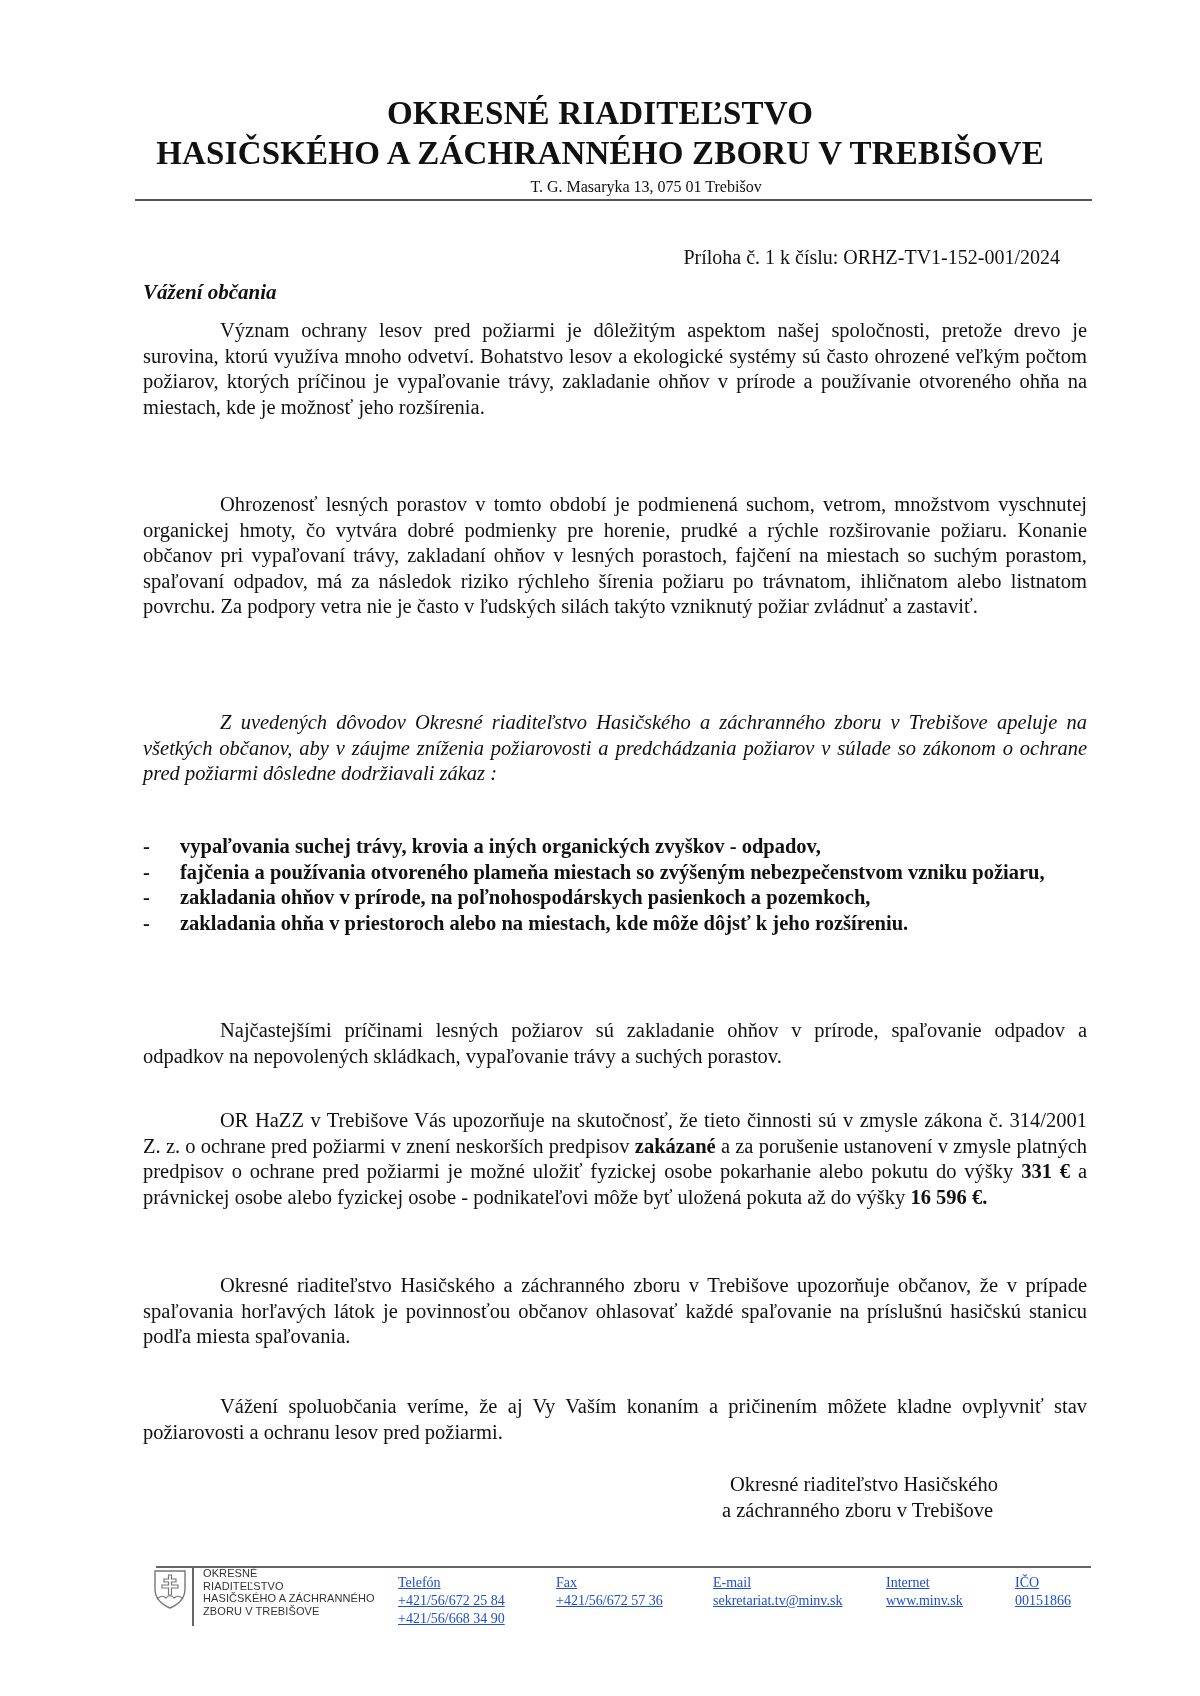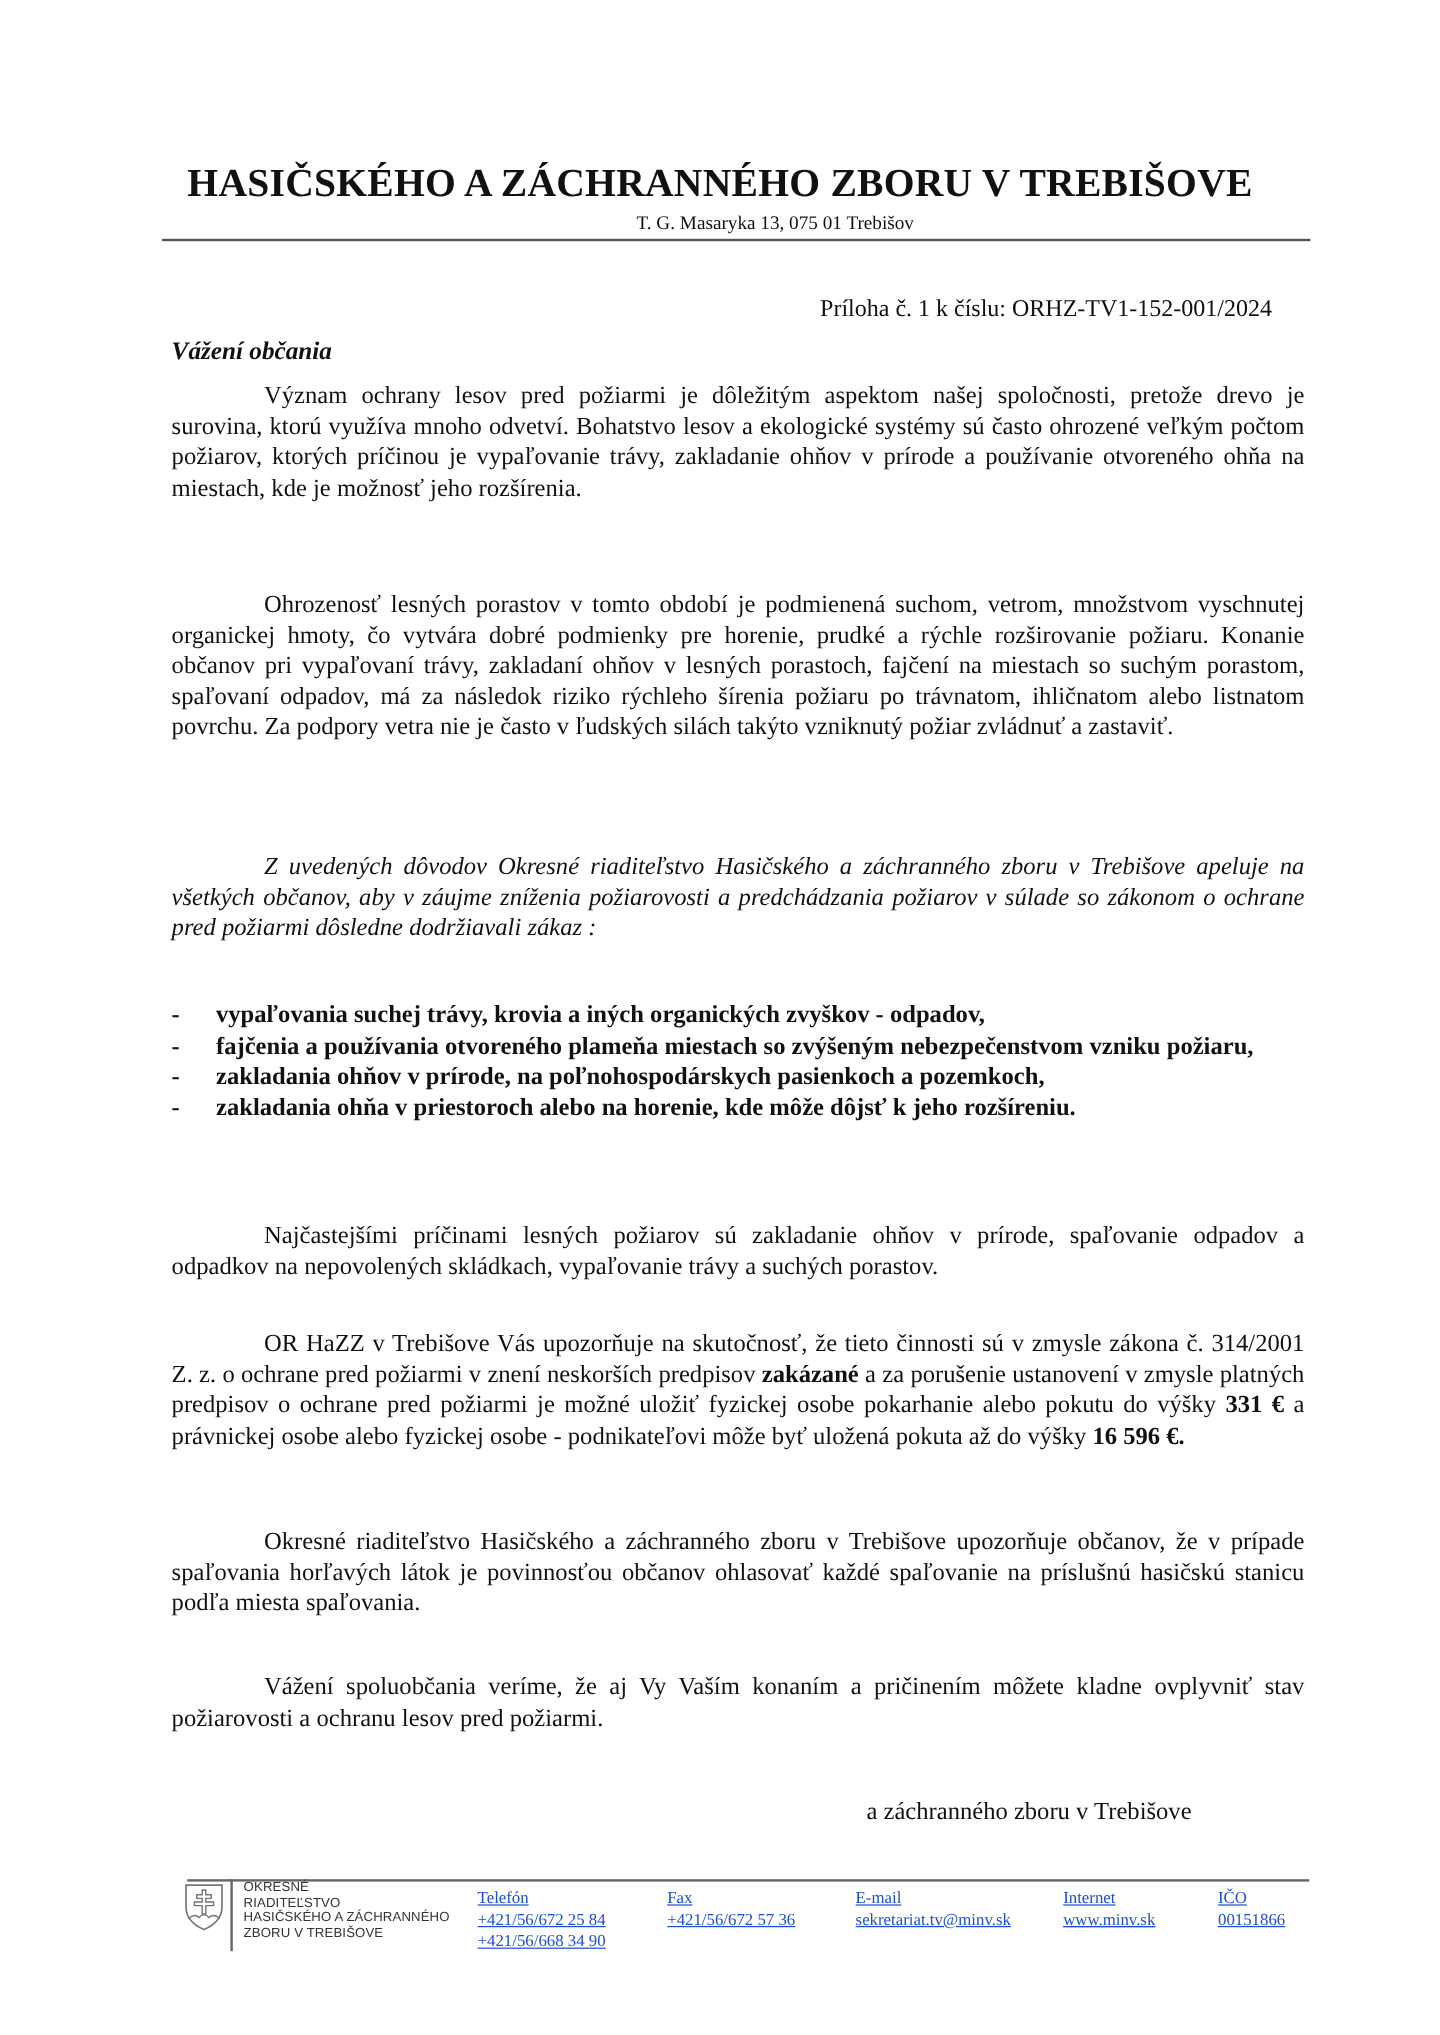--- a/index.html
+++ b/index.html
@@ -39,46 +39,48 @@
     .f-mail { left: 713px; }
     .f-web { left: 886px; }
     .f-web .val { text-decoration: underline; }
     .f-ico { left: 1015px; }
   </style>
 </head>
 <body>
 
 <div class="page">
 
+  <div class="hdr-title hdr-t1">OKRESNÉ RIADITEĽSTVO</div>
   <div class="hdr-title hdr-t2">HASIČSKÉHO A ZÁCHRANNÉHO ZBORU V TREBIŠOVE</div>
   <div class="hdr-addr">T. G. Masaryka 13, 075 01 Trebišov</div>
   <div class="hdr-rule"></div>
 
   <div class="ref">Príloha č. 1 k číslu: ORHZ-TV1-152-001/2024</div>
 
   <div class="salut">Vážení občania</div>
 
   <p class="para p1">Význam ochrany lesov pred požiarmi je dôležitým aspektom našej spoločnosti, pretože drevo je surovina, ktorú využíva mnoho odvetví. Bohatstvo lesov a ekologické systémy sú často ohrozené veľkým počtom požiarov, ktorých príčinou je vypaľovanie trávy, zakladanie ohňov v prírode a používanie otvoreného ohňa na miestach, kde je možnosť jeho rozšírenia.</p>
   <p class="para p2">Ohrozenosť lesných porastov v tomto období je podmienená suchom, vetrom, množstvom vyschnutej organickej  hmoty, čo vytvára dobré podmienky pre horenie, prudké a rýchle rozširovanie požiaru. Konanie občanov pri vypaľovaní trávy, zakladaní ohňov v lesných porastoch, fajčení na miestach so suchým porastom, spaľovaní odpadov, má za následok riziko rýchleho šírenia požiaru po trávnatom, ihličnatom  alebo listnatom povrchu. Za podpory vetra nie je často v ľudských silách takýto vzniknutý požiar zvládnuť a zastaviť.</p>
   <p class="para p3">Z uvedených dôvodov Okresné riaditeľstvo Hasičského a záchranného zboru v Trebišove apeluje na všetkých občanov, aby v záujme zníženia požiarovosti a predchádzania požiarov v súlade so zákonom o ochrane pred požiarmi dôsledne dodržiavali zákaz :</p>
 
   <ul class="bullets">
     <li><span class="dash">-</span><span>vypaľovania suchej trávy, krovia a iných organických zvyškov - odpadov,</span></li>
     <li><span class="dash">-</span><span>fajčenia a používania otvoreného plameňa miestach so zvýšeným nebezpečenstvom vzniku požiaru,</span></li>
     <li><span class="dash">-</span><span>zakladania ohňov v prírode, na poľnohospodárskych pasienkoch a pozemkoch,</span></li>
-    <li><span class="dash">-</span><span>zakladania ohňa v priestoroch  alebo na horenie, kde môže dôjsť k jeho rozšíreniu.</span></li>
+    <li><span class="dash">-</span><span>zakladania ohňa v priestoroch  alebo na miestach, kde môže dôjsť k jeho rozšíreniu.</span></li>
   </ul>
 
   <p class="para p4">Najčastejšími príčinami lesných požiarov sú zakladanie ohňov v prírode, spaľovanie odpadov a odpadkov na nepovolených skládkach, vypaľovanie trávy a suchých porastov.</p>
 
   <p class="para p5"><span>OR HaZZ v Trebišove Vás upozorňuje na skutočnosť, že tieto činnosti sú v zmysle zákona č. 314/2001 Z. z. o ochrane pred požiarmi v znení neskorších predpisov </span><b>zakázané</b><span> a za porušenie ustanovení v zmysle platných predpisov o ochrane pred požiarmi je možné uložiť fyzickej osobe pokarhanie alebo pokutu do výšky </span><b>331 €</b><span> a  právnickej osobe alebo fyzickej osobe - podnikateľovi môže byť uložená pokuta až do výšky </span><b>16 596 €.</b></p>
 
   <p class="para p6">Okresné riaditeľstvo Hasičského a záchranného zboru v Trebišove upozorňuje občanov, že v prípade spaľovania horľavých látok je povinnosťou občanov ohlasovať každé spaľovanie na príslušnú hasičskú stanicu podľa miesta spaľovania.</p>
   <p class="para p7">Vážení spoluobčania veríme, že aj Vy Vaším konaním a pričinením môžete  kladne ovplyvniť stav požiarovosti a ochranu lesov pred požiarmi.</p>
 
+  <div class="sign sign1">Okresné riaditeľstvo Hasičského</div>
   <div class="sign sign2">a záchranného zboru  v Trebišove</div>
 
   <div class="ftr-rule"></div>
   <svg class="emblem" viewBox="0 0 34 40">
     <path d="M2 2 H32 V20 C32 30 24 36 17 39 C10 36 2 30 2 20 Z" fill="#fff" stroke="#777" stroke-width="1.4"></path>
     <path d="M15.5 6 H18.5 V10 H23 V13 H18.5 V16 H25 V19 H18.5 V26 H15.5 V19 H9 V16 H15.5 V13 H11 V10 H15.5 Z" fill="none" stroke="#777" stroke-width="1.2"></path>
     <path d="M4 30 C8 26 11 27 13 29 C15 26 19 26 21 29 C23 27 27 26 30 30" fill="none" stroke="#777" stroke-width="1.2"></path>
   </svg>
   <div class="vbar"></div>
   <div class="org">

